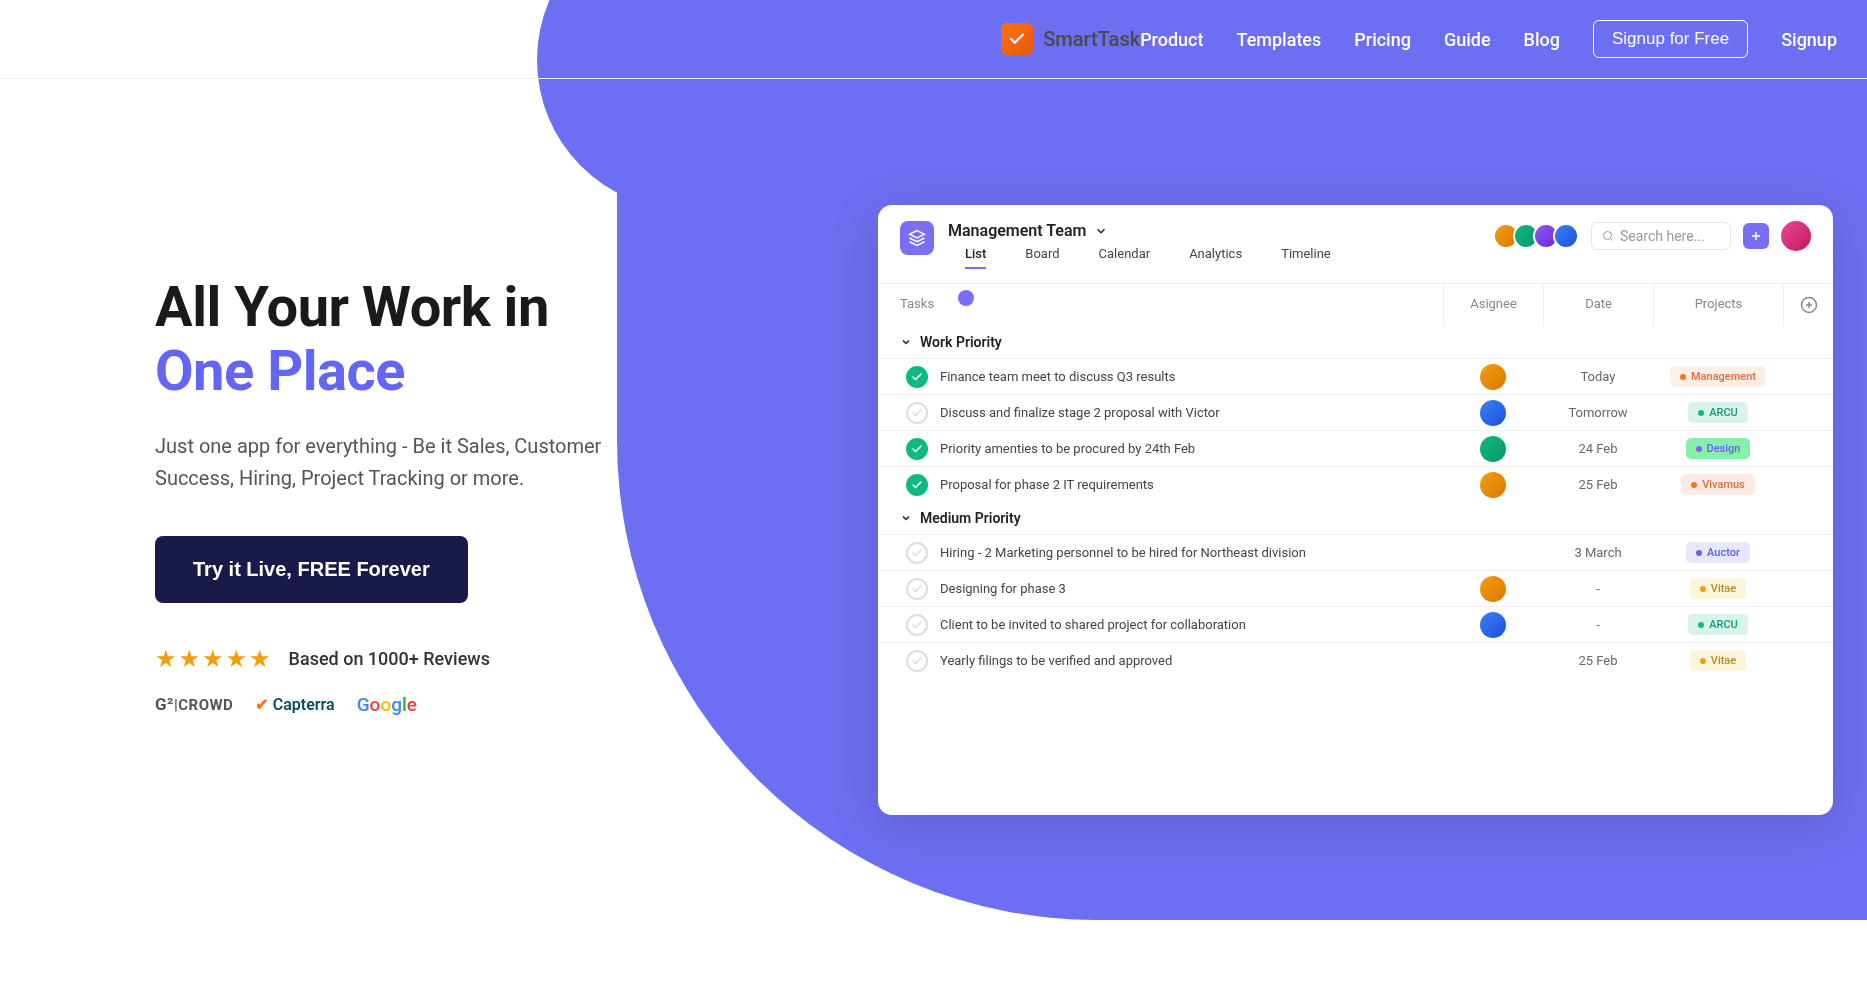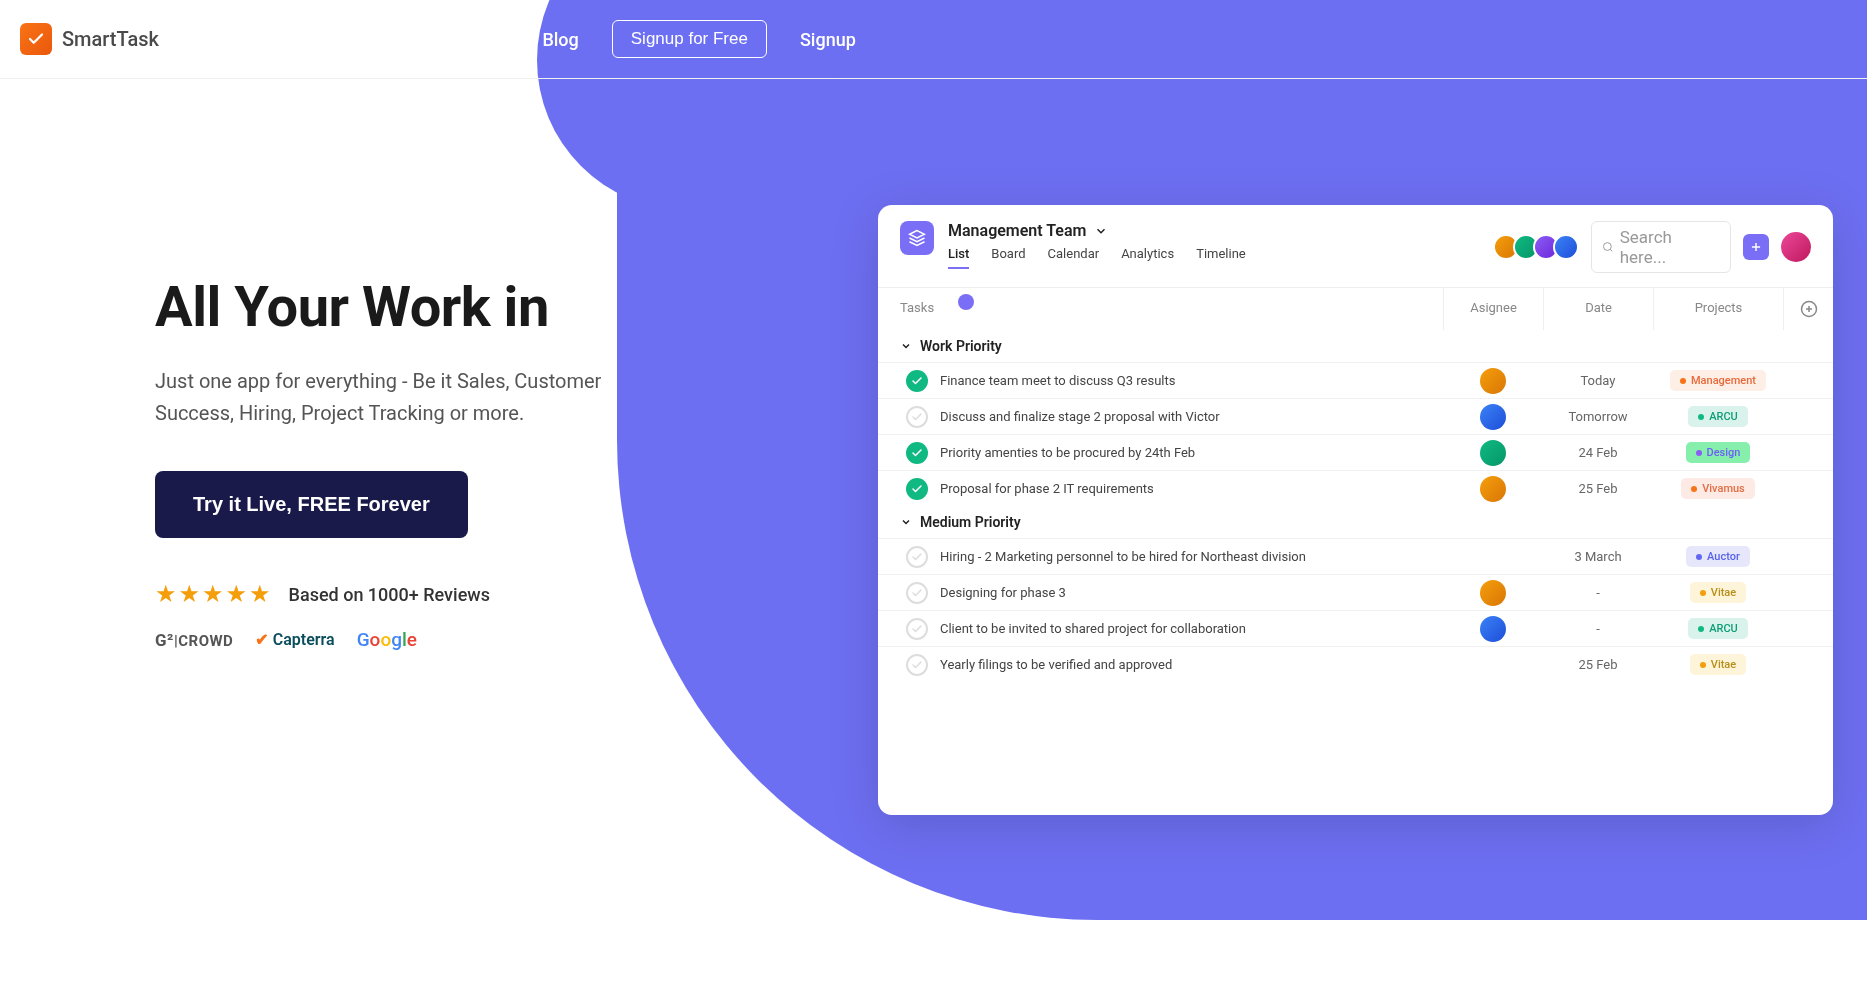--- a/index.html
+++ b/index.html
@@ -1,21 +1,21 @@
 <!DOCTYPE html>
 <html><head>
 <meta charset="utf-8">
 <style>
 * { margin: 0; padding: 0; box-sizing: border-box; }
 body { font-family: -apple-system, BlinkMacSystemFont, 'Segoe UI', Roboto, sans-serif; background: #fff; overflow-x: hidden; }
 
 .page { width: 1867px; height: 981px; position: relative; }
 
 
-.header { display: flex; align-items: center; justify-content: flex-start; padding: 20px 30px 20px 20px; border-bottom: 1px solid #efefef; position: relative; z-index: 10; }
+.header { display: flex; align-items: center; justify-content: flex-end; padding: 20px 30px 20px 20px; border-bottom: 1px solid #efefef; position: relative; z-index: 10; }
 .logo-wrap { display: flex; align-items: center; gap: 10px; }
 .logo-box { width: 32px; height: 32px; background: linear-gradient(135deg,#f97316,#ea580c); border-radius: 6px; display: flex; align-items: center; justify-content: center; color: #fff; }
 .logo-text { font-size: 20px; font-weight: 500; color: #4a4a4a; }
 .nav { display: flex; align-items: center; gap: 33px; }
 .nav-link { font-size: 18px; color: #fff; font-weight: 500; cursor: pointer; }
 .signup-btn { border: 1.5px solid #fff; border-radius: 6px; padding: 8px 18px; color: #fff; font-size: 17px; font-weight: 500; cursor: pointer; background: transparent; }
 
 
 .blob { position: absolute; top: 0; right: 0; width: 1250px; height: 920px; background: #6d6ff2; border-radius: 0 0 0 480px / 0 0 0 480px; z-index: 1; }
 .blob::before { content:''; position:absolute; left:-80px; top:-90px; width:300px; height:300px; background:#6d6ff2; border-radius:50%; }
@@ -36,26 +36,26 @@
 .google { font-weight: 500; font-size: 19px; }
 .google .g1{color:#4285f4;} .google .g2c{color:#ea4335;} .google .g3{color:#fbbc04;} .google .g4{color:#4285f4;} .google .g5{color:#34a853;} .google .g6{color:#ea4335;}
 
 
 .app-card { position: absolute; left: 878px; top: 205px; width: 955px; height: 610px; background: #fff; border-radius: 14px; box-shadow: 0 10px 50px rgba(0,0,0,.15); z-index: 5; overflow: hidden; transform: scale(1); transform-origin: top left; }
 .app-header { display: flex; align-items: flex-start; padding: 16px 22px 0 22px; }
 .app-icon { width: 34px; height: 34px; background: #7b6ef6; border-radius: 8px; display: flex; align-items: center; justify-content: center; margin-right: 14px; color:#fff;}
 .team-wrap { flex: 1; }
 .team-title { font-weight: 600; font-size: 16px; color: #222; display: flex; align-items: center; gap: 8px; }
 .tabs { display: flex; gap: 22px; margin-top: 6px; }
-.tab { font-size: 13px; color: #444; cursor: pointer; padding-bottom: 6px; }
+.tab { font-size: 13px; color: #444; cursor: pointer; padding-bottom: 6px; margin-left: 17px; }
 .tab.active { color: #222; font-weight: 500; border-bottom: 2.5px solid #7b6ef6; }
 .header-right { display: flex; align-items: center; gap: 12px; }
 .avatars { display: flex; }
 .avatar { width: 26px; height: 26px; border-radius: 50%; border: 2px solid #fff; margin-left: -6px; }
-.search-box { display: flex; align-items: center; gap: 6px; border: 1px solid #e5e5e5; border-radius: 6px; padding: 5px 10px; font-size: 17px; color: #999; width: 140px; }
+.search-box { display: flex; align-items: center; gap: 6px; border: 1px solid #e5e5e5; border-radius: 6px; padding: 5px 10px; font-size: 14px; color: #999; width: 140px; }
 .plus-btn { width: 26px; height: 26px; background: #7b6ef6; border-radius: 6px; display: flex; align-items: center; justify-content: center; color: #fff; cursor: pointer; }
 .user-avatar { width: 30px; height: 30px; border-radius: 50%; }
 
 .columns-row { display: flex; border-top: 1px solid #eee; margin-top: 14px; font-size: 13px; color: #888; }
 .col-tasks { flex: 1; padding: 12px 22px; position: relative; }
 .col-h { border-left: 1px solid #eee; padding: 12px 0; text-align: center; }
 .col-assignee { width: 100px; }
 .col-date { width: 110px; }
 .col-projects { width: 130px; }
 .col-add { width: 50px; display:flex; align-items:center; justify-content:center; }
@@ -101,20 +101,21 @@
       <span class="nav-link">Guide</span>
       <span class="nav-link">Blog</span>
       <button class="signup-btn">Signup for Free</button>
       <span class="nav-link">Signup</span>
     </div>
   </div>
 
   <div class="hero">
     <h1>
       <span>All Your Work in</span><br>
+      <span class="accent">One Place</span>
     </h1>
     <p>Just one app for everything - Be it Sales, Customer Success, Hiring, Project Tracking or more.</p>
     <button class="cta-btn">Try it Live, FREE Forever</button>
     <div class="rating">
       <div class="stars">
         <span class="star">★</span>
           <span class="star">★</span>
           <span class="star">★</span>
           <span class="star">★</span>
           <span class="star">★</span>

